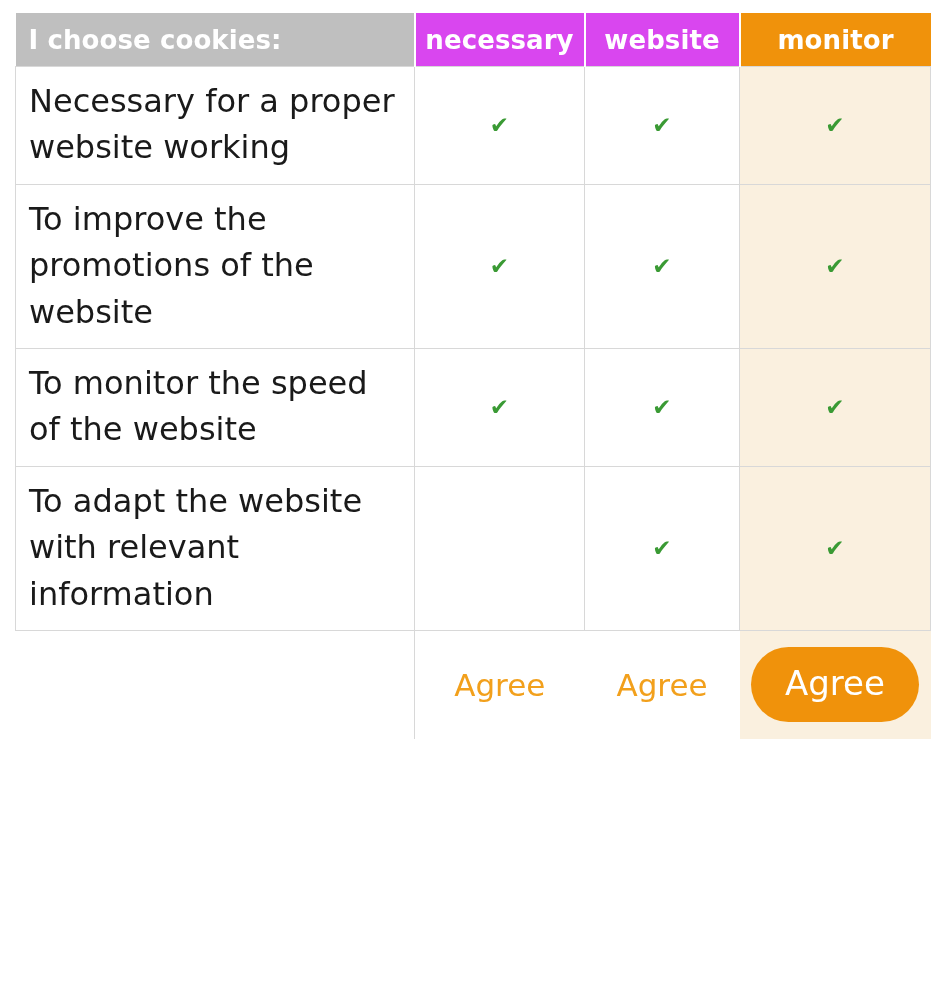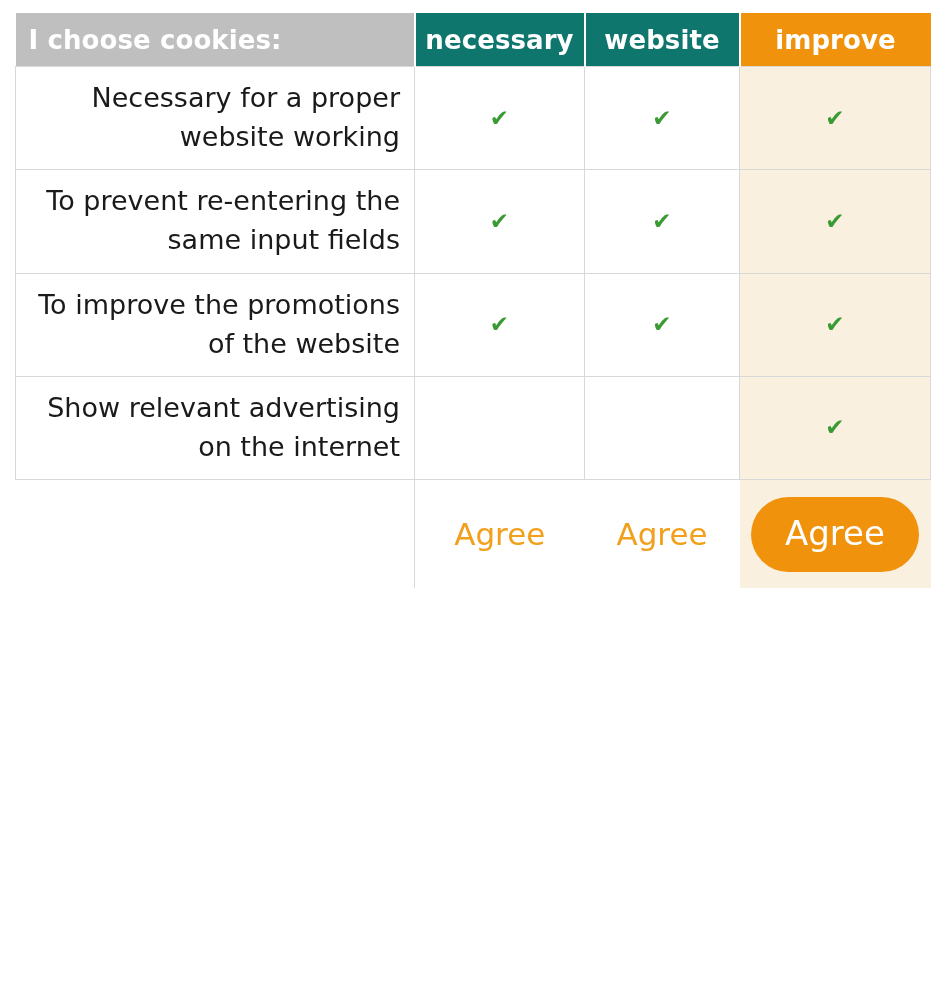--- a/index.html
+++ b/index.html
@@ -41,21 +41,21 @@
     letter-spacing: 0.1px;
     border: none;
   }
   th.head-desc {
     background: #bfbfbf;
     text-align: left;
     padding-left: 13px;
     border-right: 2px solid #ffffff;
   }
   th.head-plain {
-    background: #0f766e;
+    background: #d946ef;
     text-align: center;
     border-right: 2px solid #ffffff;
   }
   th.head-accent {
     background: #f0920b;
     text-align: center;
   }
 
   tbody td {
     border-bottom: 1px solid #d8d8d8;
@@ -64,25 +64,25 @@
     vertical-align: middle;
     background: #ffffff;
   }
   tbody tr td:first-child {
     border-left: 1px solid #d8d8d8;
   }
   tbody tr:first-child td {
     border-top: 1px solid #d8d8d8;
   }
   td.cell-desc {
-    font-size: 27px;
+    font-size: 32px;
     line-height: 1.45;
     color: #1a1a1a;
     padding: 11px 14px 13px 13px;
-    text-align: right;
+    text-align: left;
   }
   td.cell-check {
     text-align: center;
   }
   td.col-ext {
     background: #faf0df;
   }
   .check {
     color: #3a9a34;
     font-size: 23px;
@@ -140,46 +140,46 @@
       <col class="c-desc">
       <col class="c-nec">
       <col class="c-rel">
       <col class="c-ext">
     </colgroup>
     <thead>
       <tr>
         <th class="head-desc">I choose cookies:</th>
         <th class="head-plain">necessary</th>
         <th class="head-plain">website</th>
-        <th class="head-accent">improve</th>
+        <th class="head-accent">monitor</th>
       </tr>
     </thead>
     <tbody id="table-body">
         <tr>
           <td class="cell-desc">Necessary for a proper website working</td>
-          <td class="cell-check"><span class="check">✔</span></td>
-          <td class="cell-check"><span class="check">✔</span></td>
-          <td class="cell-check col-ext"><span class="check">✔</span></td>
-        </tr>
-        <tr>
-          <td class="cell-desc">To prevent re-entering the same input fields</td>
           <td class="cell-check"><span class="check">✔</span></td>
           <td class="cell-check"><span class="check">✔</span></td>
           <td class="cell-check col-ext"><span class="check">✔</span></td>
         </tr>
         <tr>
           <td class="cell-desc">To improve the promotions of the website</td>
           <td class="cell-check"><span class="check">✔</span></td>
           <td class="cell-check"><span class="check">✔</span></td>
           <td class="cell-check col-ext"><span class="check">✔</span></td>
         </tr>
         <tr>
-          <td class="cell-desc">Show relevant advertising on the internet</td>
+          <td class="cell-desc">To monitor the speed of the website</td>
+          <td class="cell-check"><span class="check">✔</span></td>
+          <td class="cell-check"><span class="check">✔</span></td>
+          <td class="cell-check col-ext"><span class="check">✔</span></td>
+        </tr>
+        <tr>
+          <td class="cell-desc">To adapt the website with relevant information</td>
           <td class="cell-check"><span class="check empty"></span></td>
-          <td class="cell-check"><span class="check empty"></span></td>
+          <td class="cell-check"><span class="check">✔</span></td>
           <td class="cell-check col-ext"><span class="check">✔</span></td>
         </tr>
       </tbody>
     <tfoot>
       <tr>
         <td class="foot-desc"></td>
         <td>
           <span class="agree-link">Agree</span>
         </td>
         <td>

